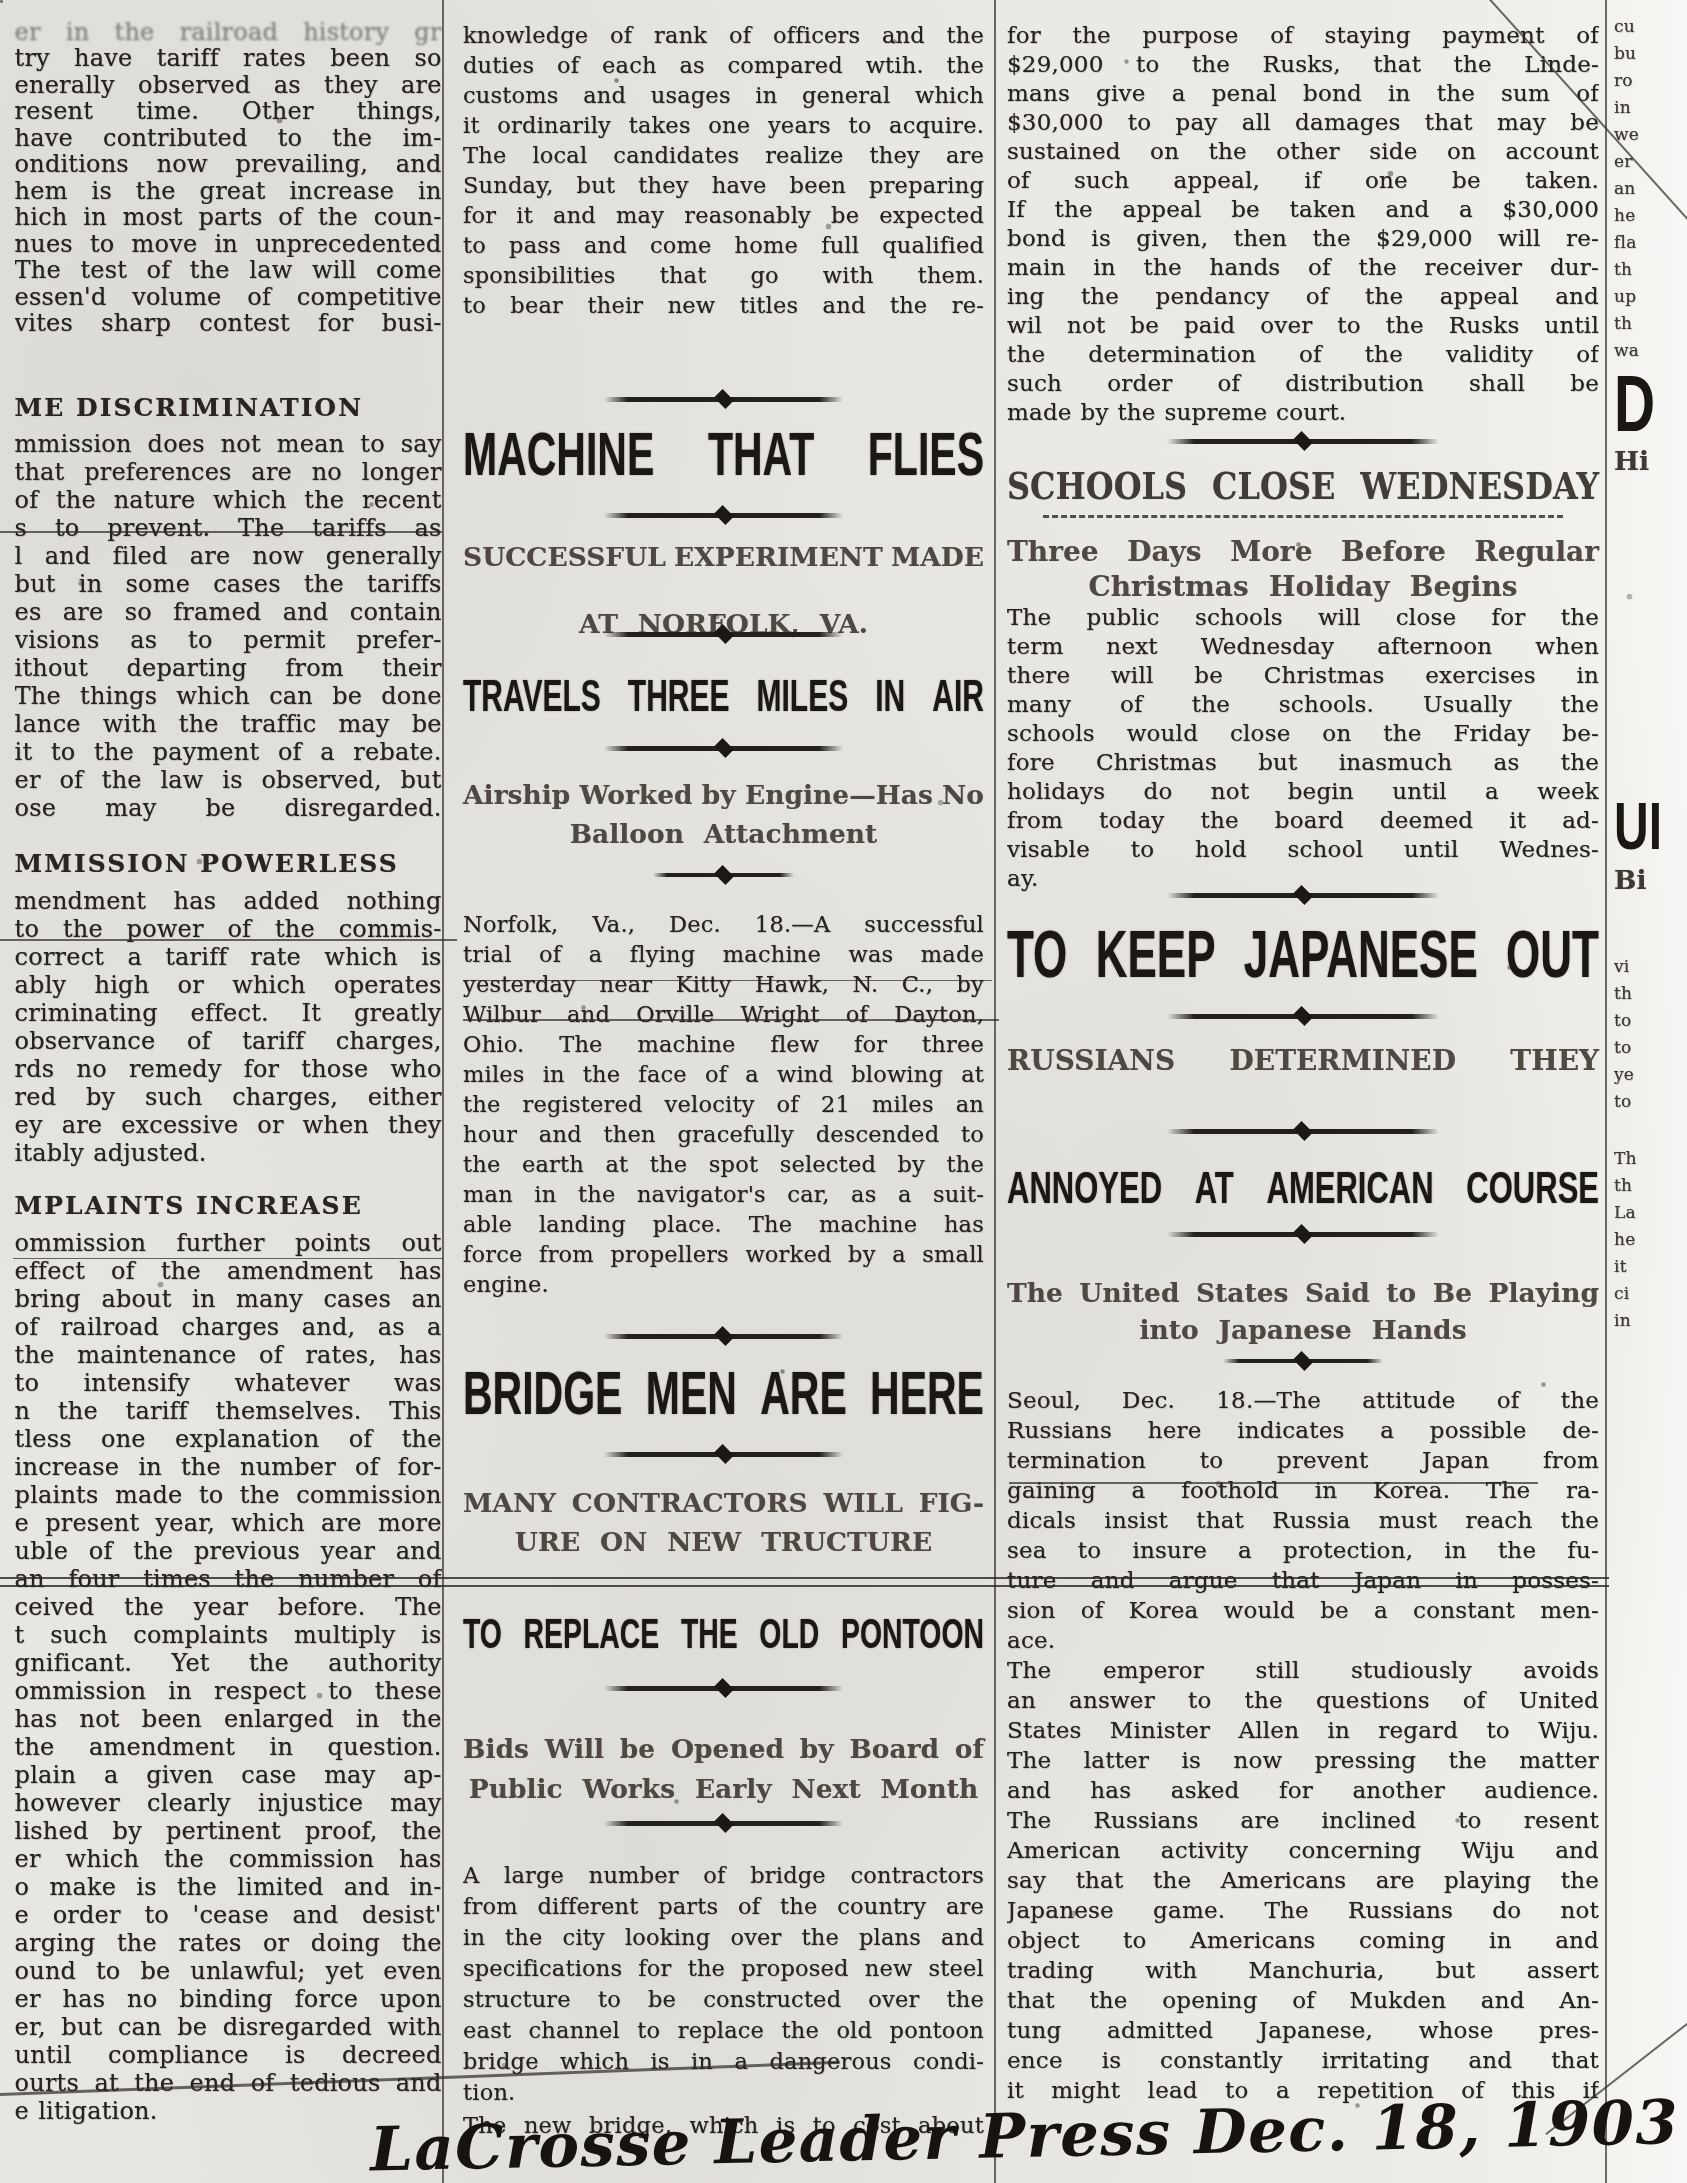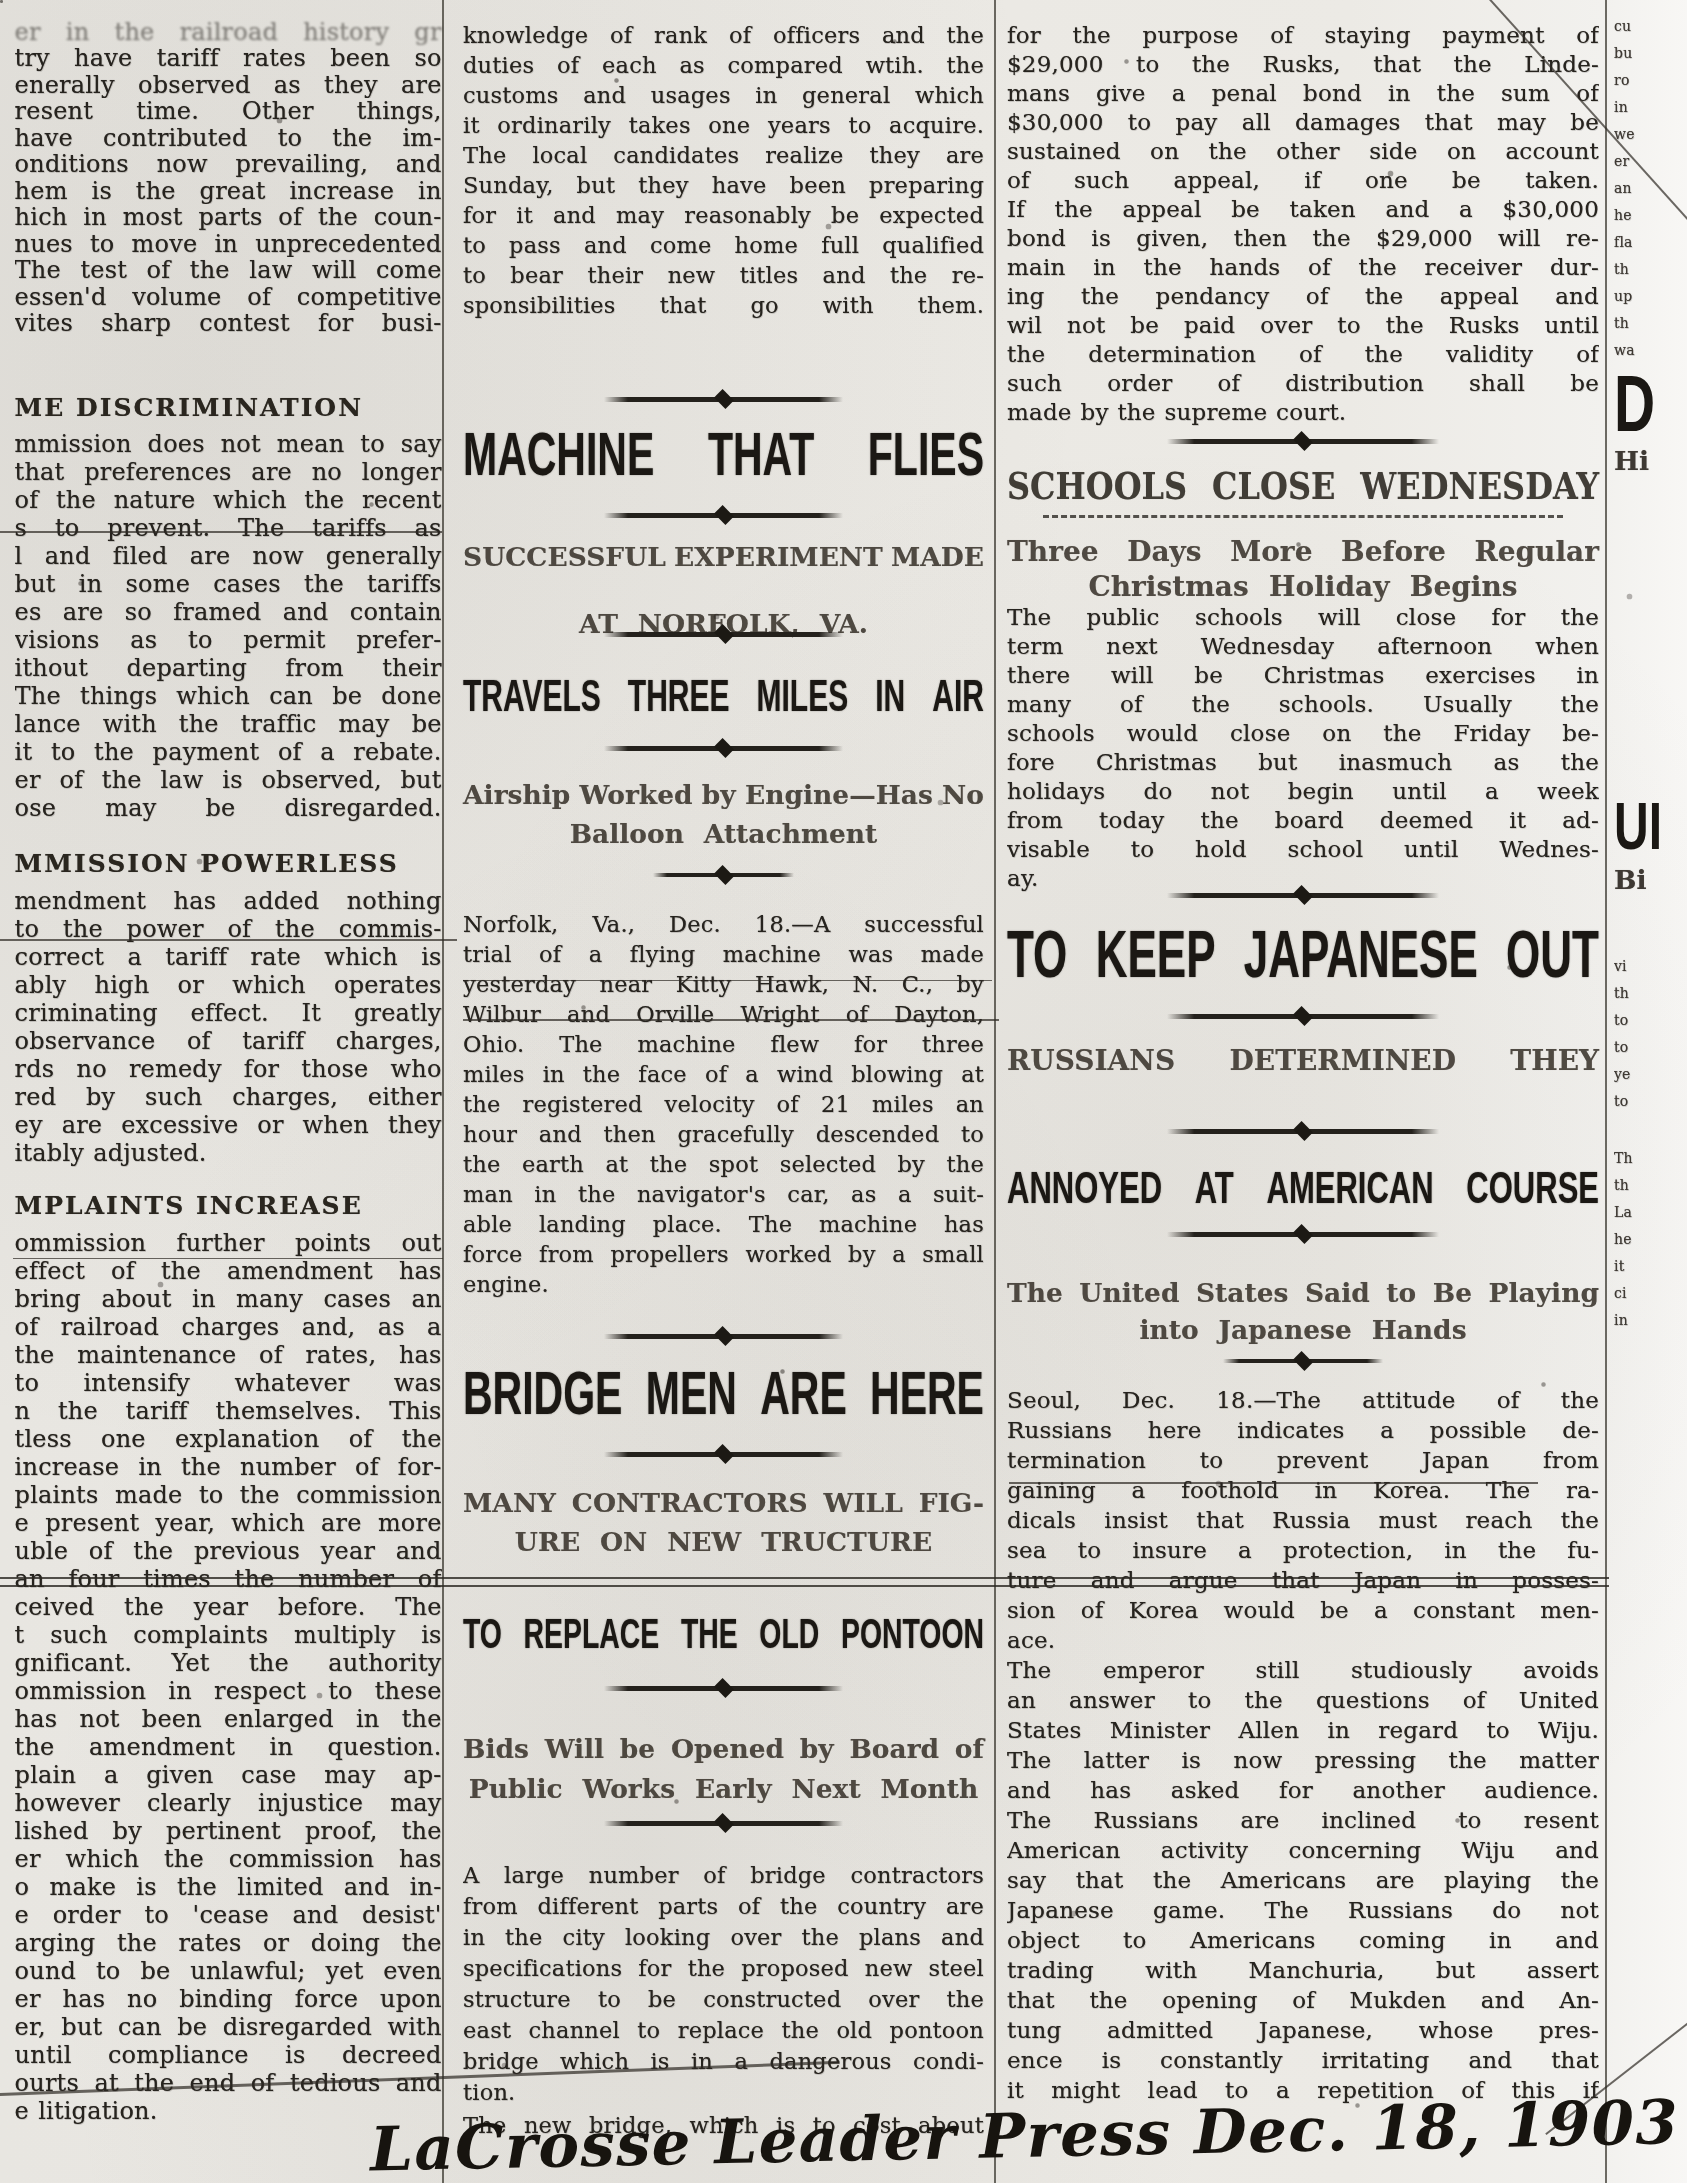--- a/index.html
+++ b/index.html
@@ -66,21 +66,21 @@
   .divider .dbar::after {
     content:''; position:absolute; left:50%; top:50%; width:16px; height:16px;
     background:#1c1914; transform:translate(-50%,-50%) rotate(45deg) scaleY(.75);
   }
   .dashrule { position:absolute; left:6%; width:88%; border-top:3.3px dashed #2e2b26; opacity:.8; }
 
   .xrule { position:absolute; left:0; width:1609px; height:6px;
     border-top:2.6px solid #2b2822; border-bottom:2px solid #2b2822; opacity:.8; }
   .scratch { position:absolute; background:#2e2a24; opacity:.7; }
 
-  .edge-stub { font-size:14px; color:#3e3933; text-shadow:0 0 0.7px rgba(30,26,20,.5); }
+  .edge-stub { font-size:17px; color:#3e3933; text-shadow:0 0 0.7px rgba(30,26,20,.5); }
   .edge-big {
     font-family:"Liberation Sans","DejaVu Sans",sans-serif; font-weight:bold; color:#1b1814;
     transform-origin:left top; transform:scaleY(1.4);
   }
 
   #handwriting {
     position:absolute; left:370px; top:2103px; width:1006px;
     font-family:"DejaVu Serif", serif; font-style:italic; font-weight:bold;
     font-size:61px; letter-spacing:1.3px; color:#17140f;
     transform:rotate(-1.2deg); white-space:nowrap;
@@ -200,22 +200,22 @@
   <div class="col" id="col-mid">
     <div class="block lines lh46" style="top:20px">
         <div class="tl">knowledge of rank of officers and the</div>
         <div class="tl">duties of each as compared wtih. the</div>
         <div class="tl">customs and usages in general which</div>
         <div class="tl">it ordinarily takes one years to acquire.</div>
         <div class="tl">The local candidates realize they are</div>
         <div class="tl">Sunday, but they have been preparing</div>
         <div class="tl">for it and may reasonably be expected</div>
         <div class="tl">to pass and come home full qualified</div>
+        <div class="tl">sponsibilities that go with them.</div>
         <div class="tl">to bear their new titles and the re-</div>
-        <div class="tl">sponsibilities that go with them.</div>
       </div>
 
     <div class="block divider" style="top:397px">
         <span class="dbar"></span>
       </div>
 
     <div class="block head-xl spread" style="top:419px; font-size:41px; transform:scaleY(1.5)">
         <span>MACHINE</span>
         <span>THAT</span>
         <span>FLIES</span>

